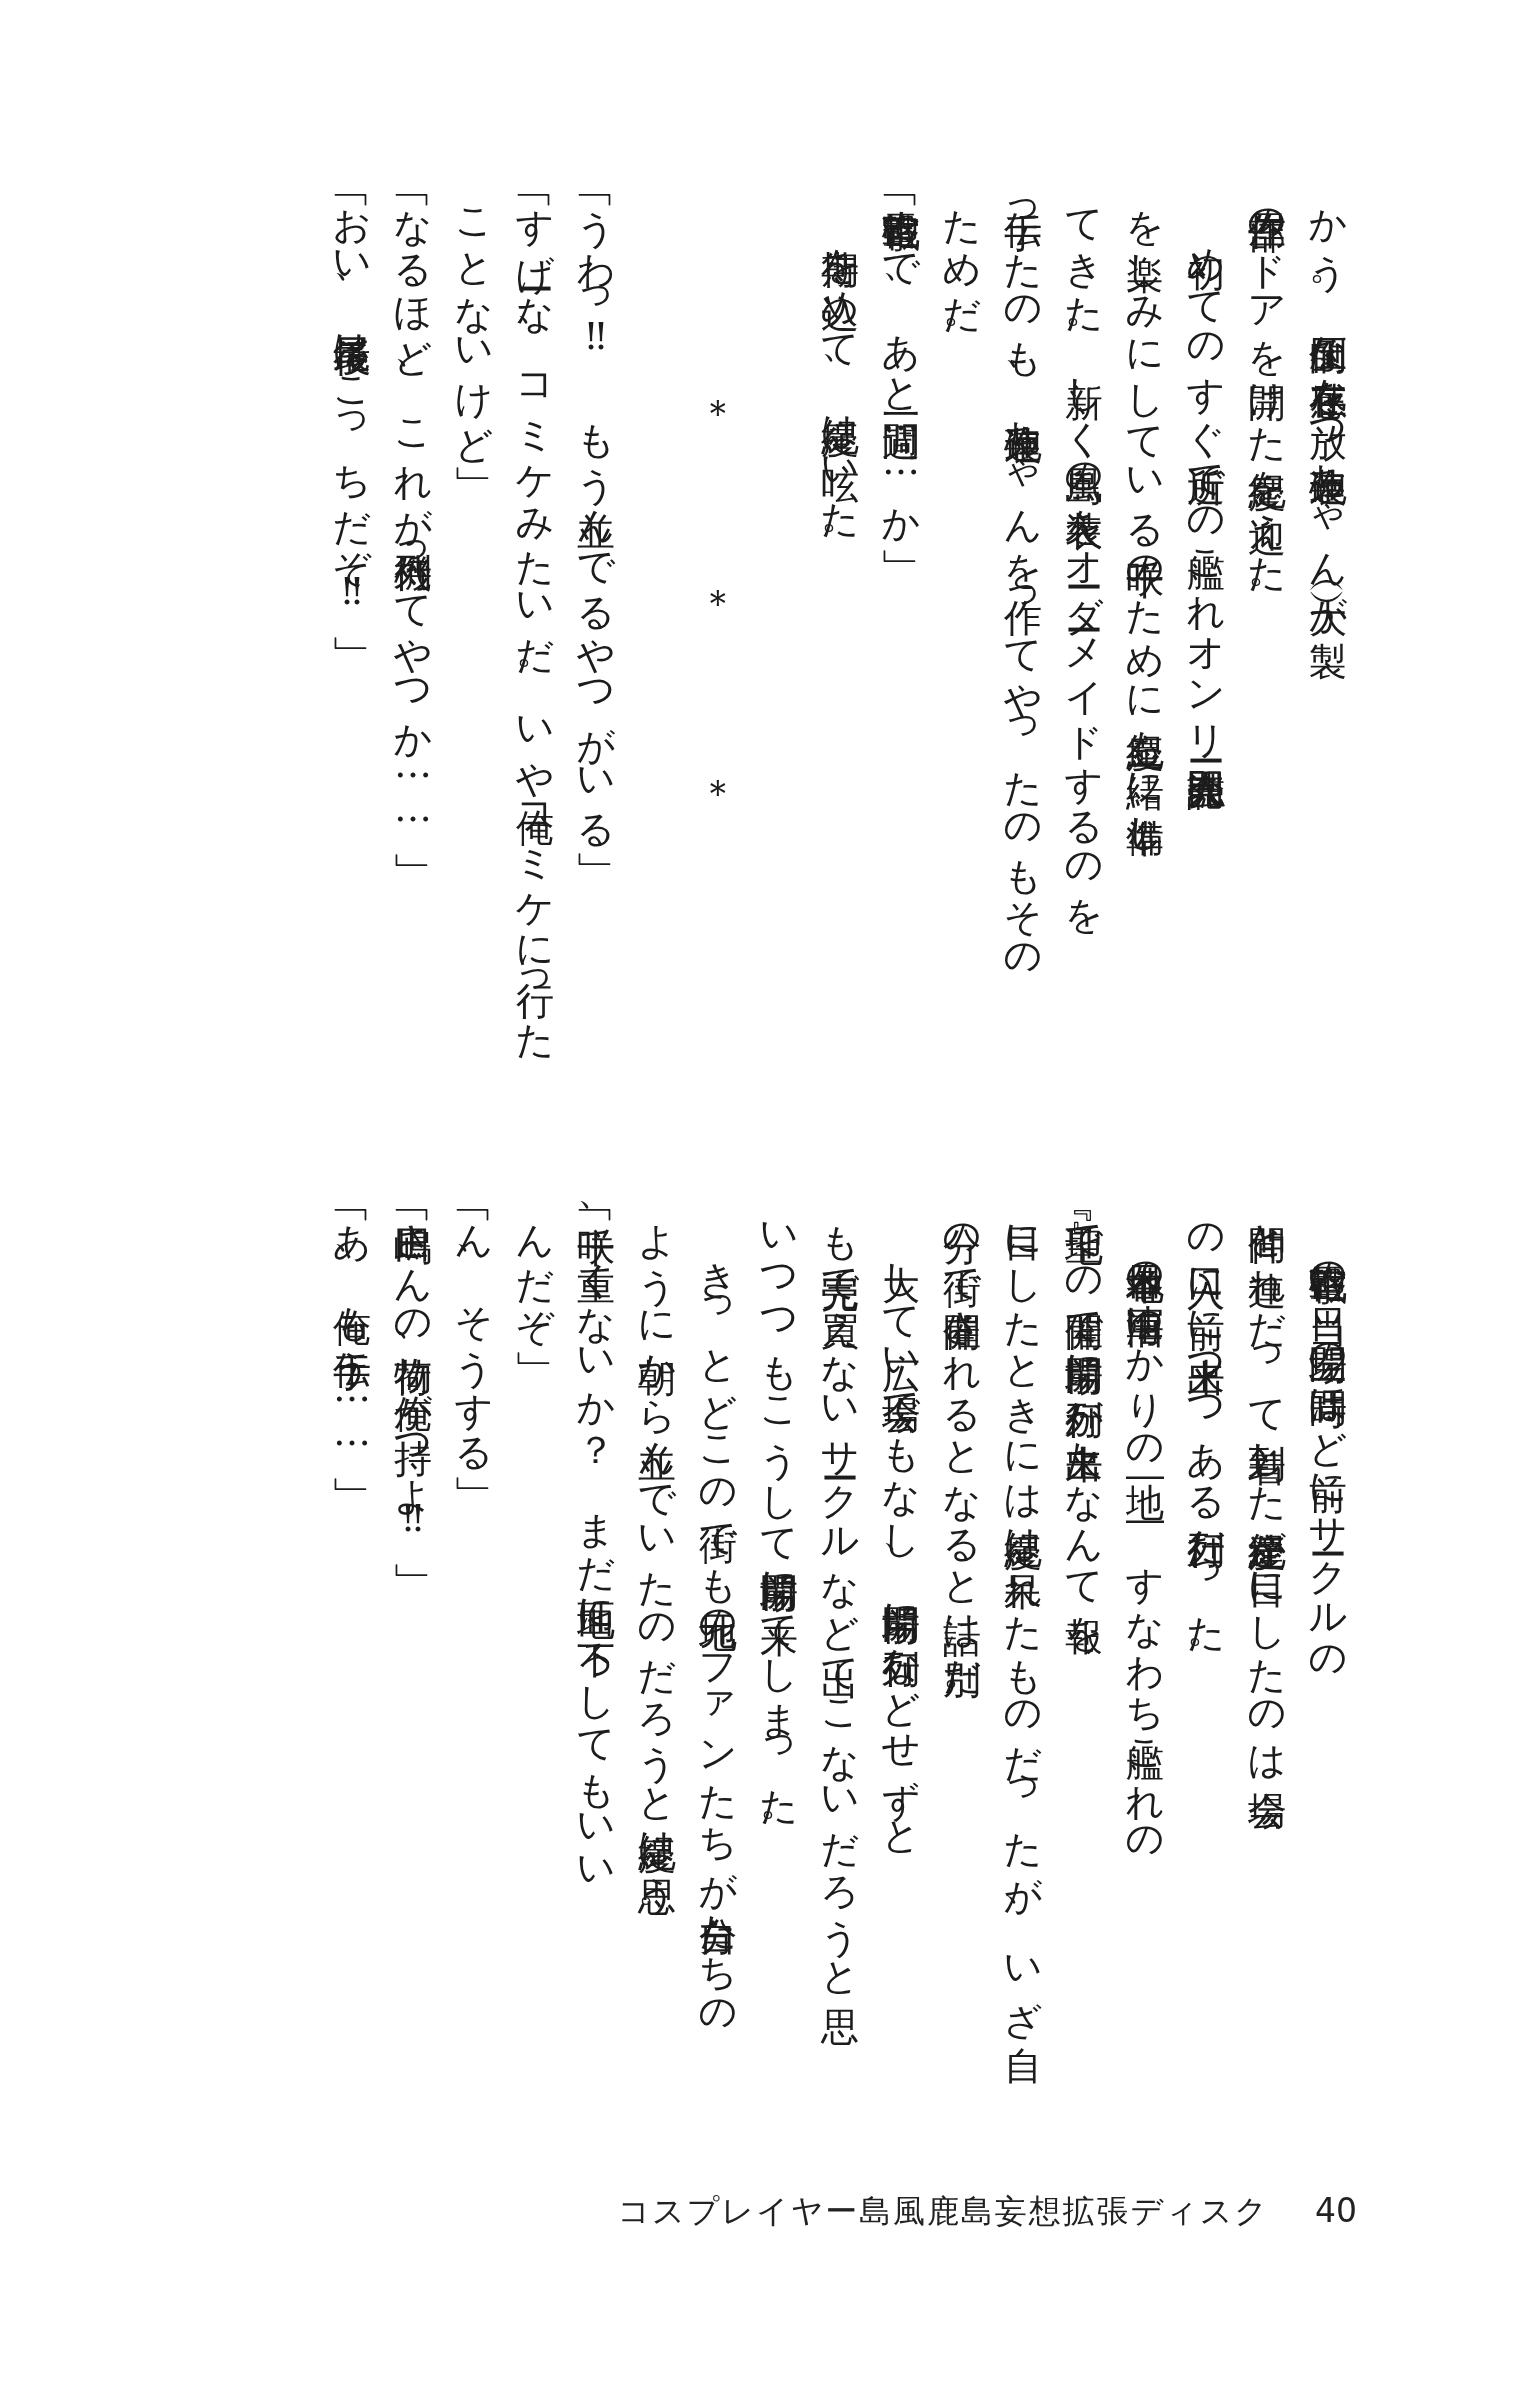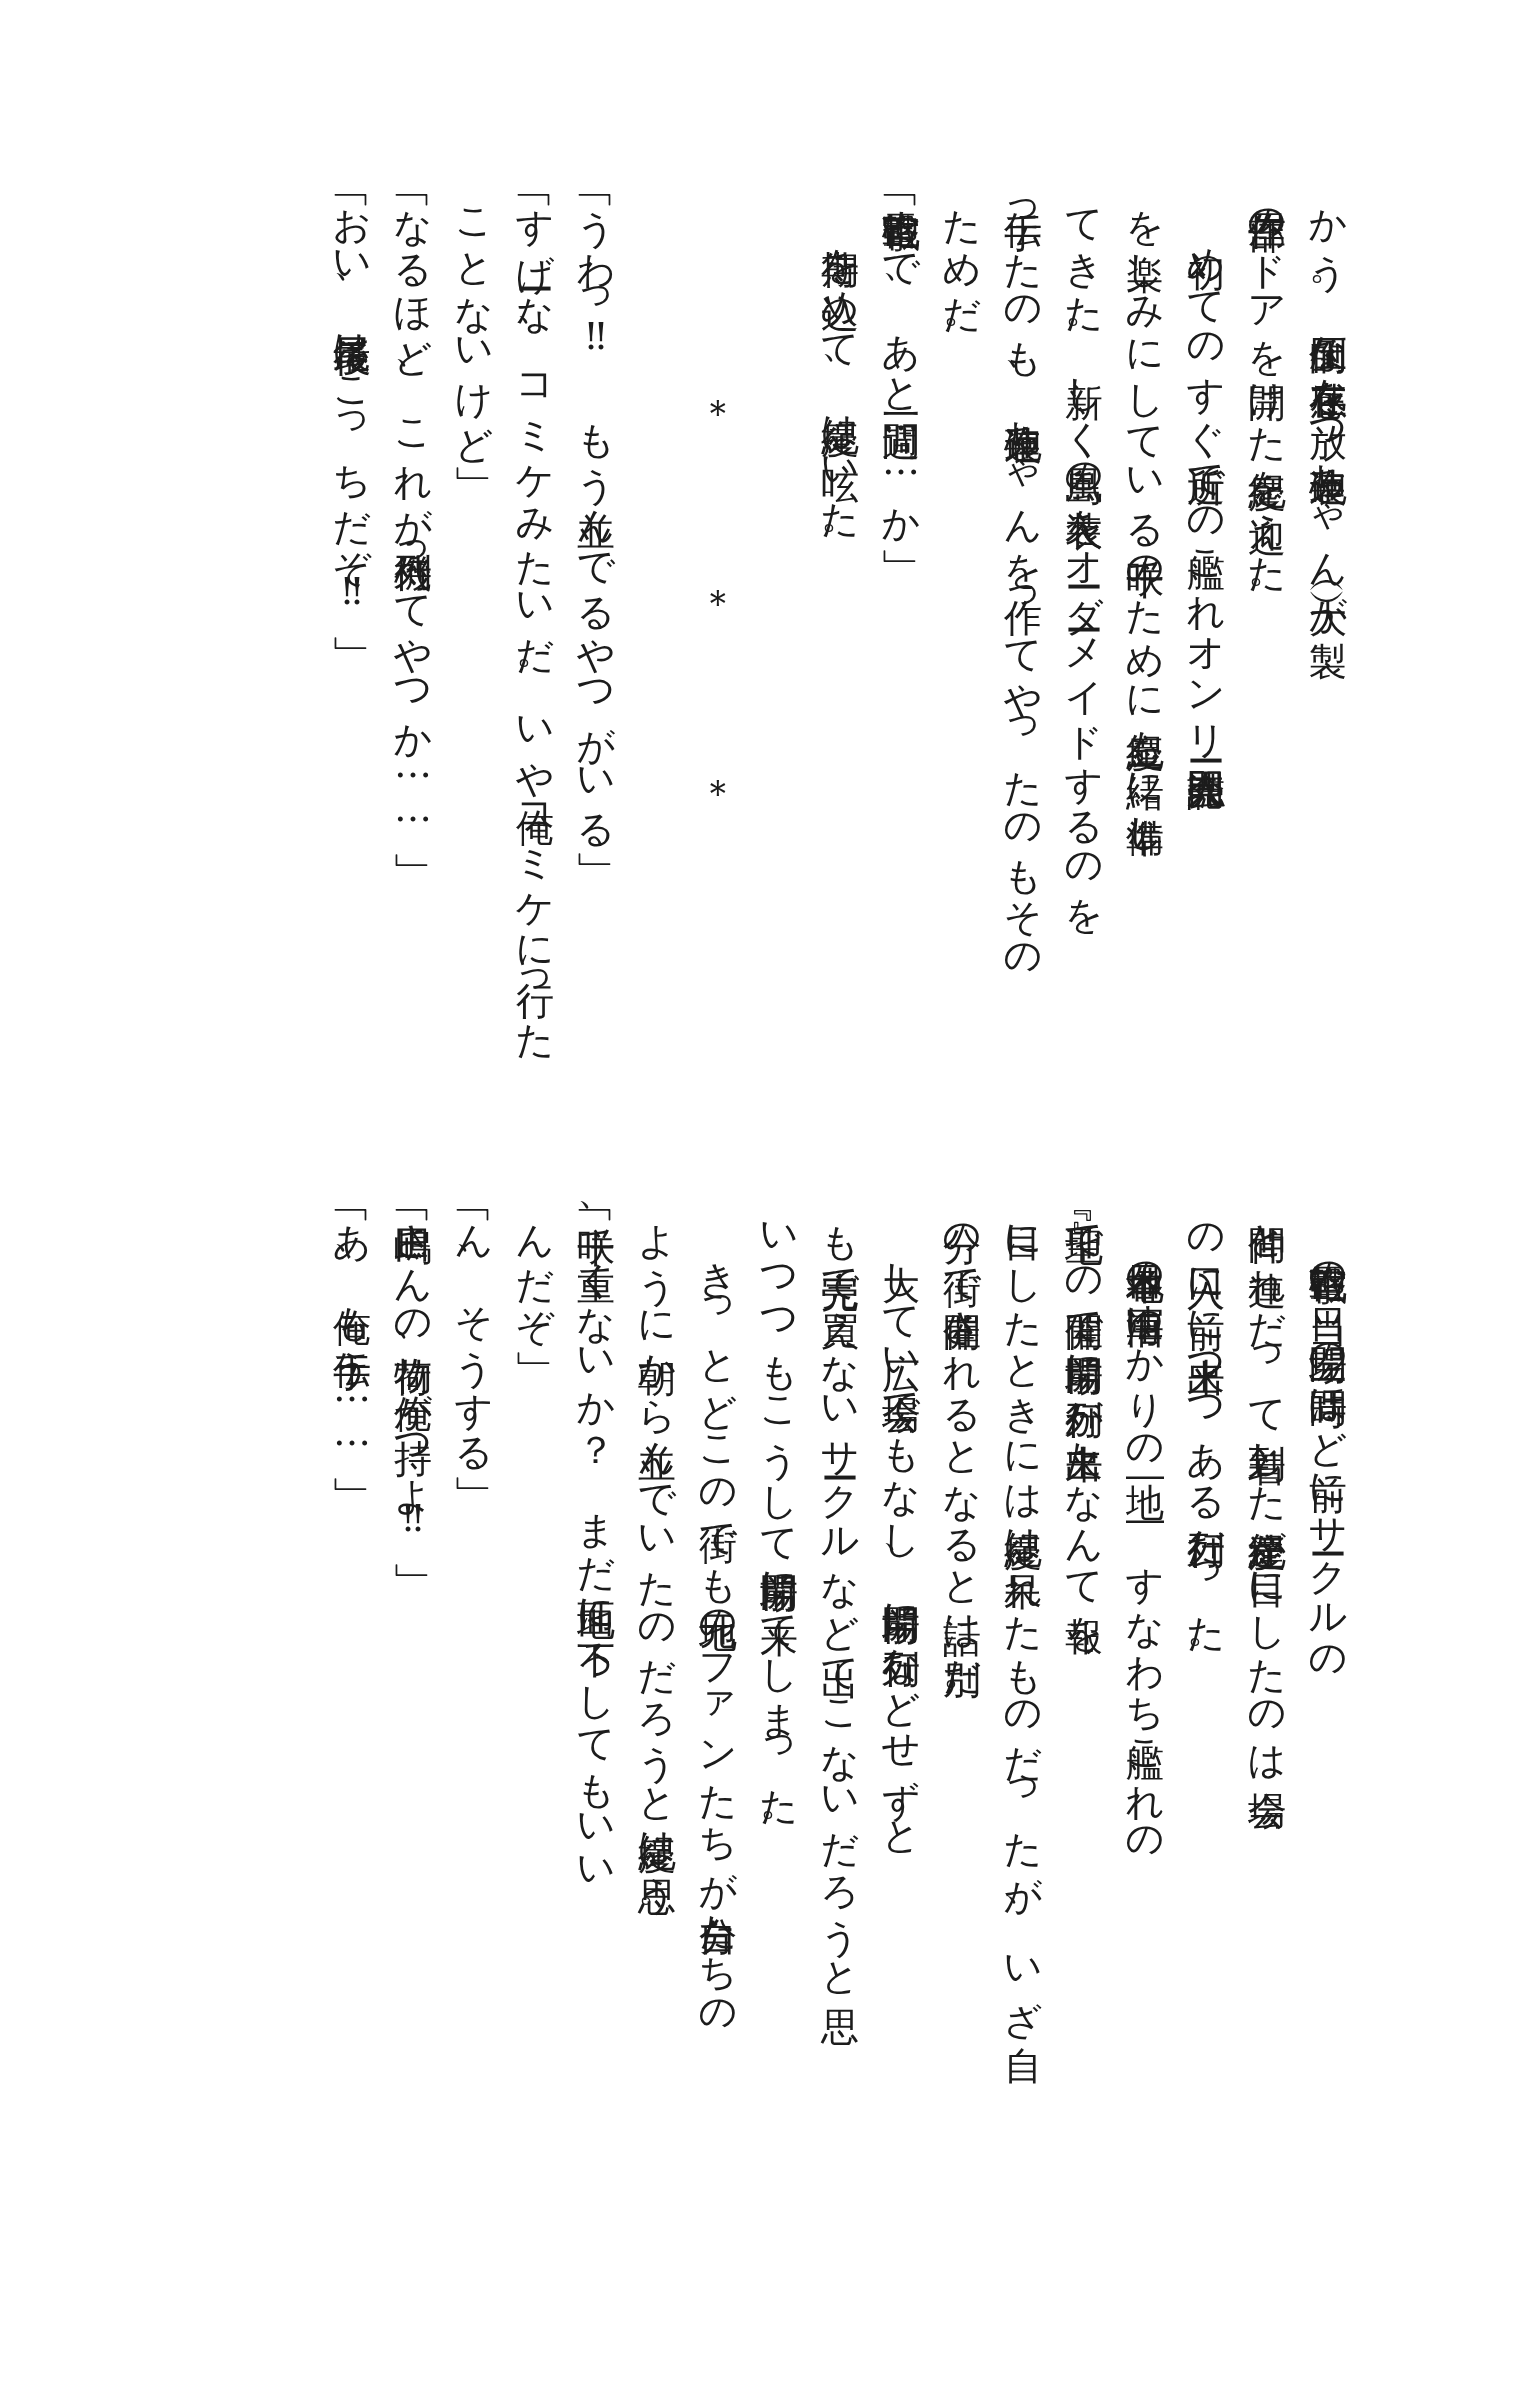--- a/index.html
+++ b/index.html
@@ -88,15 +88,19 @@
       <div class="line">いつつもこうして開場前に来てしまった。</div>
       <div class="line">　きっとどこの街でも地元のファンたちが自分たちの</div>
       <div class="line">ように朝から並んでいたのだろうと慶紀は思う。</div>
       <div class="line">「千咲、重くないか？　まだ地面に下ろしてもいい</div>
       <div class="line">んだぞ」</div>
       <div class="line">「ん、そうする」</div>
       <div class="line">「嶋田さんの荷物、俺が持つよ‼」</div>
       <div class="line">「あ、俺も手伝う……」</div>
     </div>
 
+  <div class="footer">
+    <span class="title">コスプレイヤー島風鹿島妄想拡張ディスク</span>
+    <span class="pagenum">40</span>
+  </div>
 
 </div>
 
 
 </body></html>

